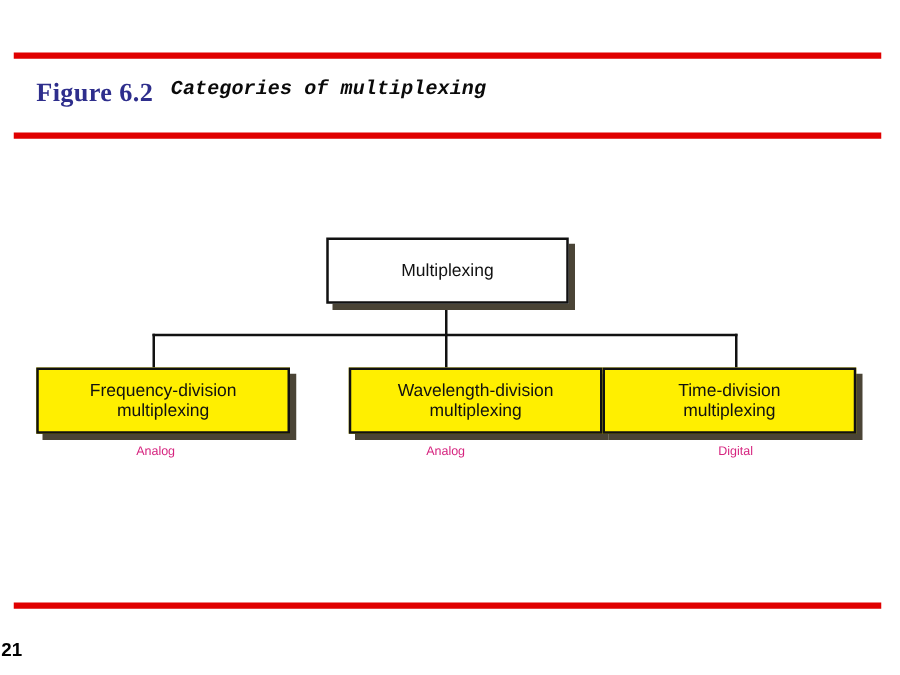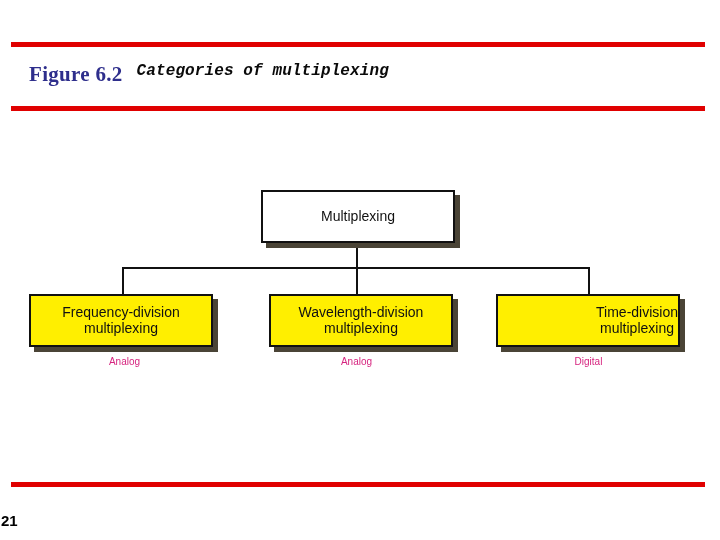--- a/index.html
+++ b/index.html
@@ -90,28 +90,28 @@
   .node.root {
     background: #ffffff;
     left: 261px;
     top: 190px;
     width: 194px;
     height: 53px;
     font-size: 14px;
   }
   .node.leaf {
     background: #ffef00;
-    width: 184px;
+    width: 203px;
     height: 53px;
     font-size: 14px;
     top: 294px;
   }
   .node.leaf.n1 { left: 29px; }
-  .node.leaf.n2 { left: 269px; }
-  .node.leaf.n3 { left: 496px; justify-content: flex-end; }
+  .node.leaf.n2 { left: 279px; }
+  .node.leaf.n3 { left: 482px; }
 
   .kind-label {
     position: absolute;
     top: 357px;
     width: 191px;
     text-align: center;
     font-family: "Liberation Sans", sans-serif;
     font-size: 10px;
     color: #d6247f;
     line-height: 1;

